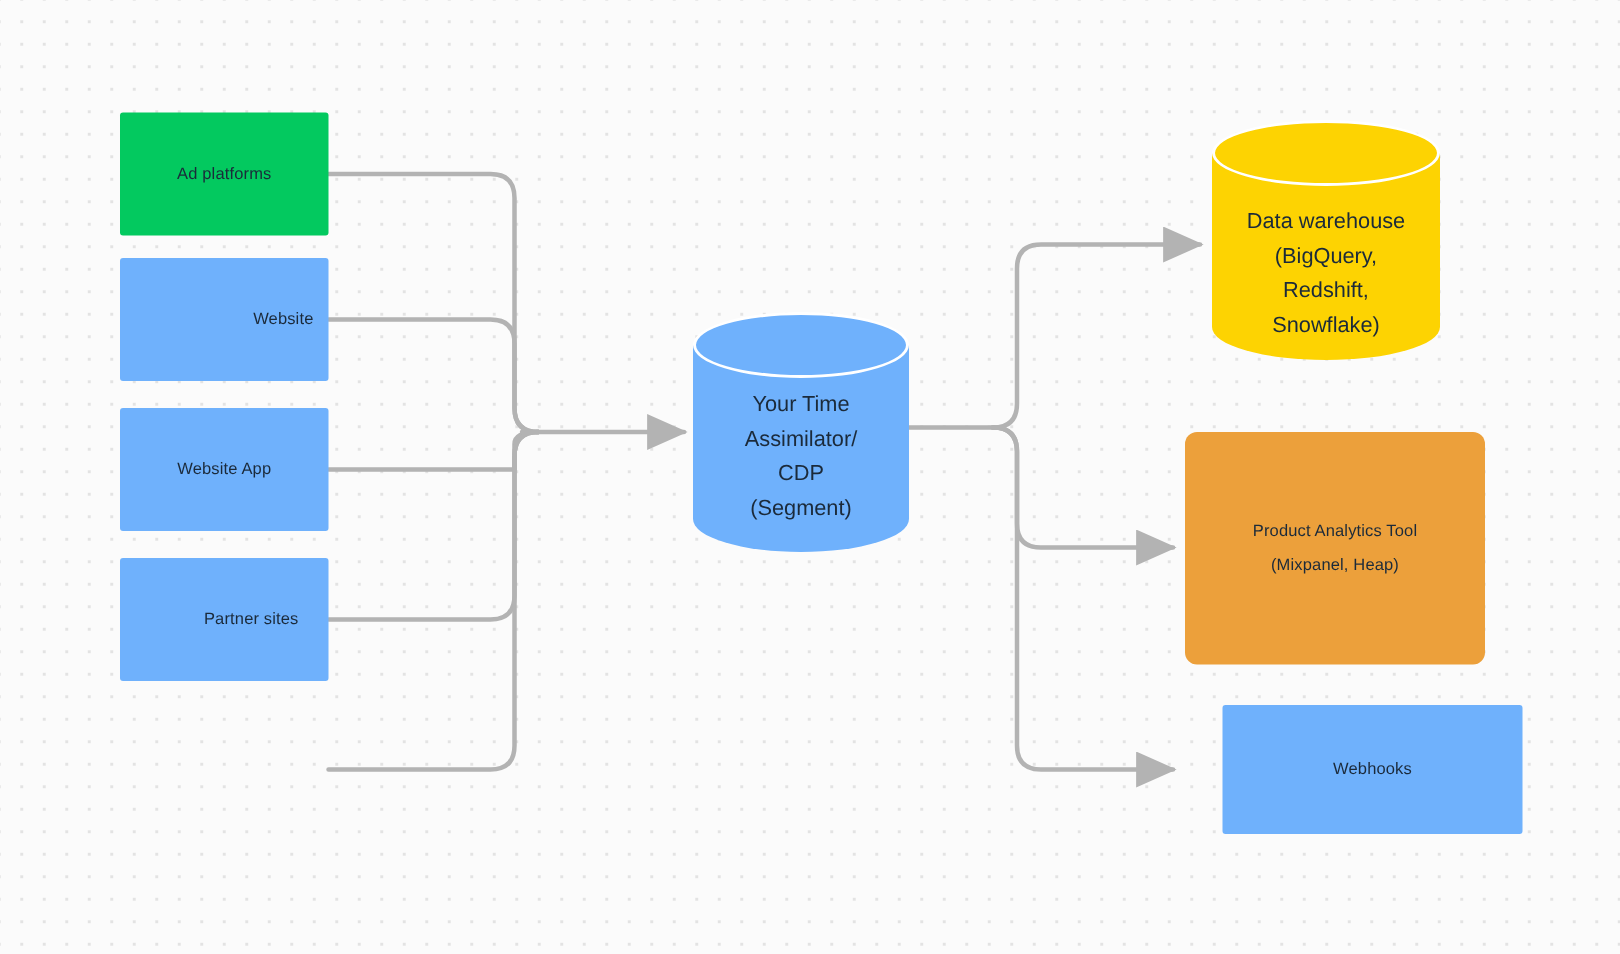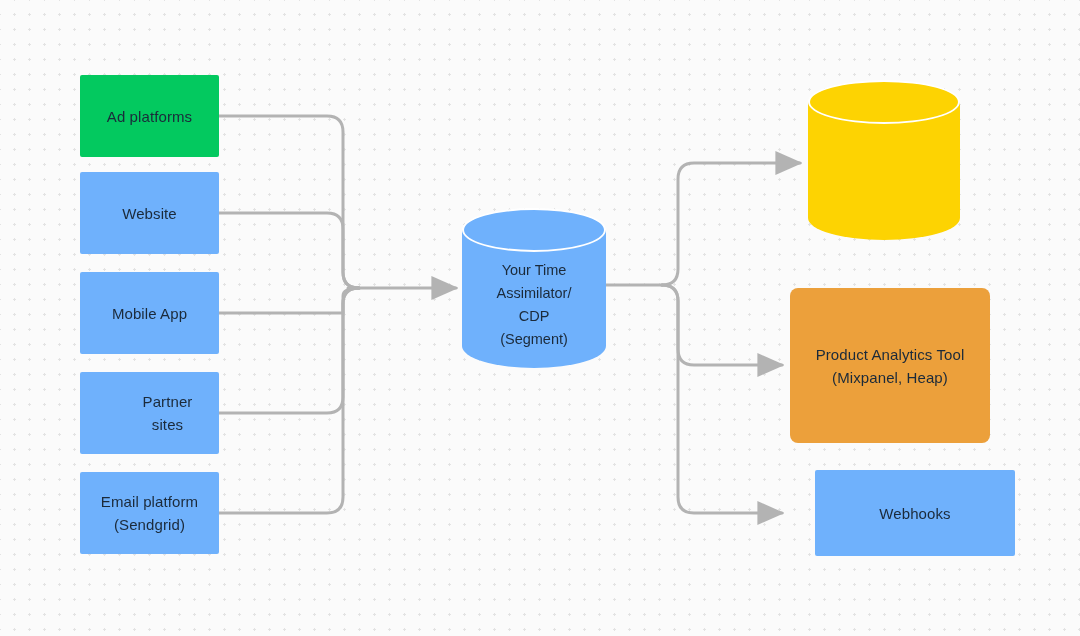--- a/index.html
+++ b/index.html
@@ -28,21 +28,21 @@
     pointer-events: none;
   }
   .node {
     position: absolute;
     box-sizing: border-box;
     display: flex;
     align-items: center;
     justify-content: center;
     text-align: center;
     color: #1b2a3a;
-    font-size: 15px;
+    font-size: 11px;
     line-height: 23px;
     letter-spacing: 0.1px;
     z-index: 3;
   }
   .rect {
     border-radius: 2px;
   }
   .rounded {
     border-radius: 8px;
   }
@@ -120,50 +120,50 @@
       <path d="M662,285 Q678,285 678,301 V349 Q678,365 694,365 H782" marker-end="url(#arrowhead)"></path>
 
       <path d="M662,285 Q678,285 678,301 V497 Q678,513 694,513 H782" marker-end="url(#arrowhead)"></path>
     </g>
   </svg>
 
   <div class="node rect" style="left:80px; top:75px; width:139px; height:82px; background:#03c95f;">
     <span class="label">Ad platforms</span>
   </div>
 
-  <div class="node rect" style="left:80px; top:172px; width:139px; height:82px; background:#6fb1fc;">
+  <div class="node rect" style="left:80px; top:172px; width:139px; height:82px; background:#6fb1fc;justify-content:flex-end;">
     <span class="label">Website</span>
   </div>
 
   <div class="node rect" style="left:80px; top:272px; width:139px; height:82px; background:#6fb1fc;">
-    <span class="label">Mobile App</span>
+    <span class="label">Website App</span>
   </div>
 
   <div class="node rect" style="left:80px; top:372px; width:139px; height:82px; background:#6fb1fc;padding-left:36px;">
     <span class="label">Partner sites</span>
   </div>
 
-  <div class="node rect" style="left:80px; top:472px; width:139px; height:82px; background:#6fb1fc;">
-    <span class="label">Email platform
-(Sendgrid)</span>
-  </div>
 
   <div class="cyl" style="left:462px; top:208px; width:144px; height:160px;">
     <div class="body" style="top:22px; height:138px; background:#6fb1fc; border-radius:0 0 72px 72px / 0 0 22px 22px;"></div>
     <div class="top" style="height:44px; background:#6fb1fc;"></div>
     <div class="cyl-label" style="top:51px;">Your Time
 Assimilator/
 CDP
 (Segment)</div>
   </div>
 
 
   <div class="cyl" style="left:808px; top:80px; width:152px; height:160px;">
     <div class="body" style="top:22px; height:138px; background:#fdd302; border-radius:0 0 76px 76px / 0 0 22px 22px;"></div>
     <div class="top" style="height:44px; background:#fdd302;"></div>
+    <div class="cyl-label" style="top:57px;">Data warehouse
+(BigQuery,
+Redshift,
+Snowflake)</div>
   </div>
 
   <div class="node rounded" style="left:790px; top:288px; width:200px; height:155px; background:#eca03b;">
     <span class="label">Product Analytics Tool
 (Mixpanel, Heap)</span>
   </div>
 
   <div class="node rect" style="left:790px; top:470px; width:200px; height:86px; background:#6fb1fc;margin-left:25px;">
     <span class="label">Webhooks</span>
   </div>

